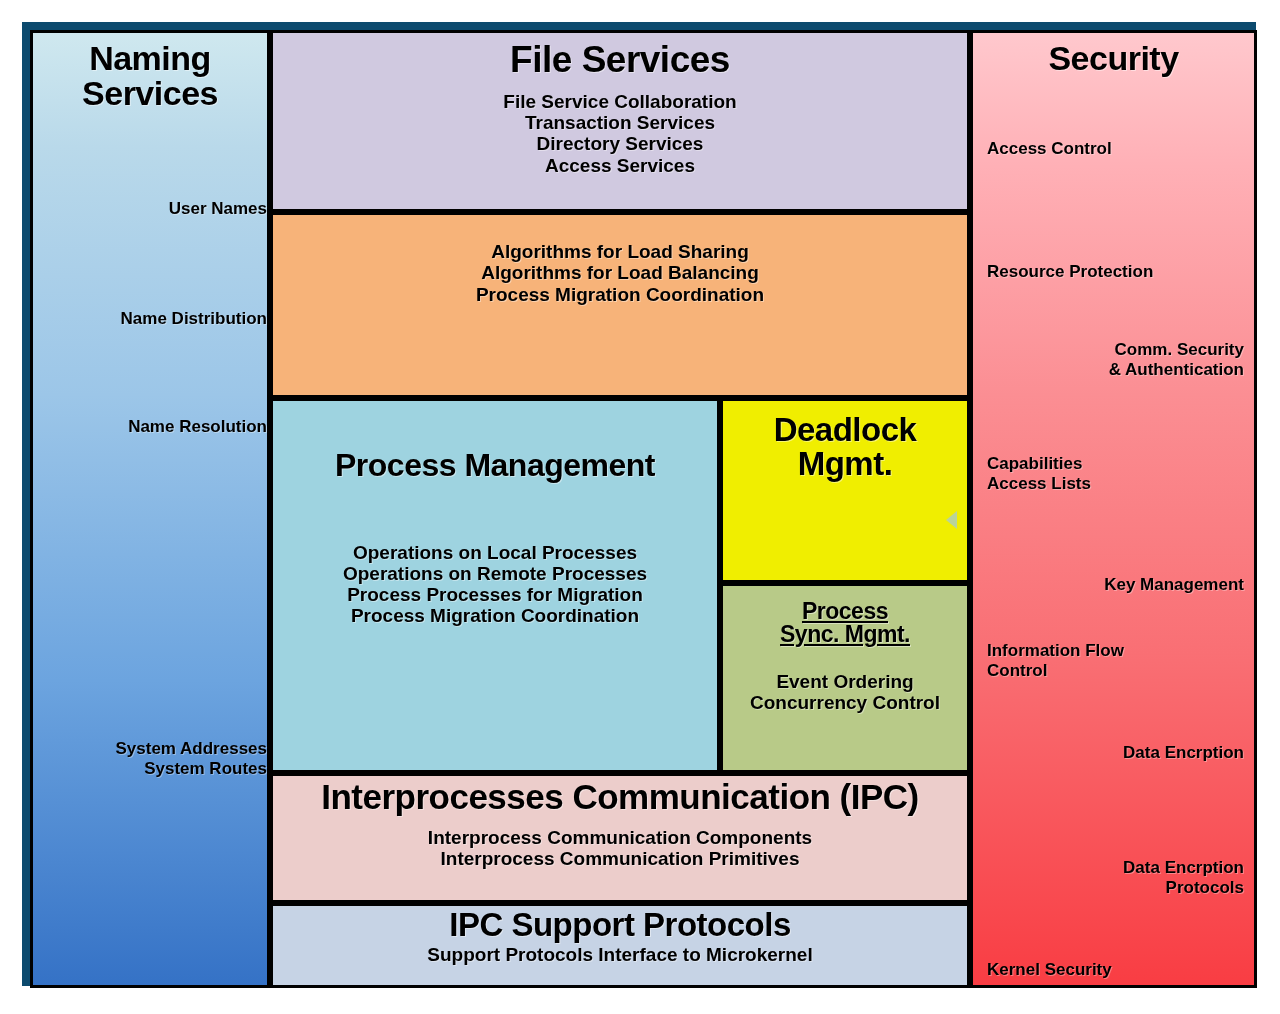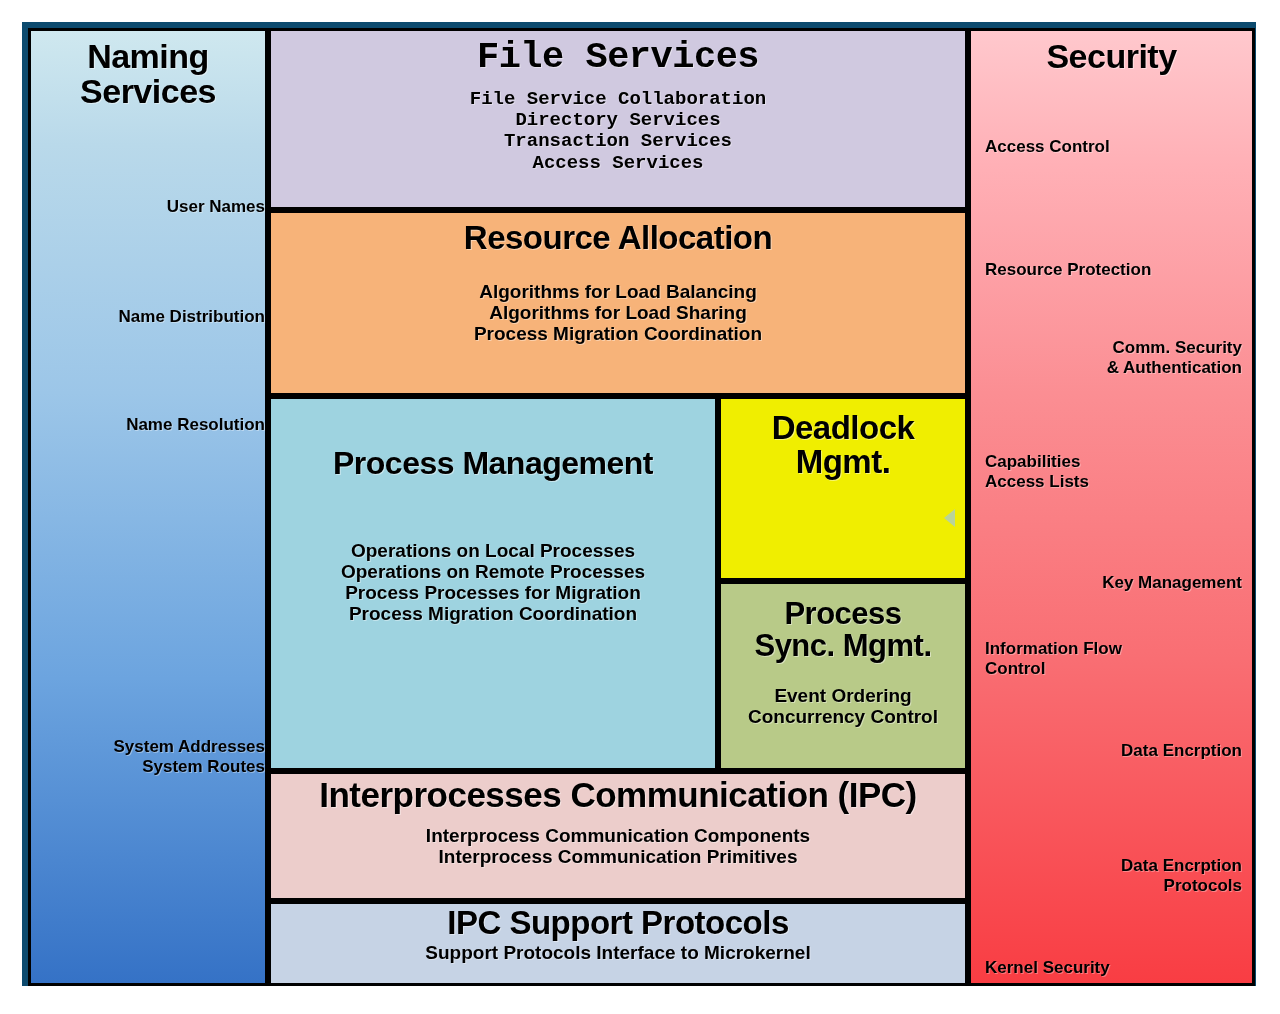--- a/index.html
+++ b/index.html
@@ -15,21 +15,21 @@
     overflow: hidden;
   }
 
   #diagram {
     position: absolute;
     left: 22px;
     top: 22px;
     width: 1234px;
     height: 964px;
     box-sizing: border-box;
-    border: 6px solid #0c4a6e;
+    border: 8px solid #0c4a6e;
     background: #ffffff;
   }
 
   .panel {
     position: absolute;
     box-sizing: border-box;
     border: 3px solid #000000;
     overflow: hidden;
   }
 
@@ -69,21 +69,20 @@
   }
   #nm0 { top: 166px; }
   #nm1 { top: 276px; }
   #nm2 { top: 384px; }
   #nm3 { top: 706px; }
 
   
   #fileservices {
     left: 240px; top: 0px; width: 700px; height: 182px;
     background: #d0c9e0;
-    font-family: Liberation Mono, monospace;
   }
   #fileservices .title { font-size: 37px; margin-top: 8px; }
   #fileservices .subs { font-size: 19px; margin-top: 12px; }
 
   #resalloc {
     left: 240px; top: 182px; width: 700px; height: 186px;
     background: #f7b379;
   }
   #resalloc .title { font-size: 33px; margin-top: 8px; }
   #resalloc .subs { font-size: 19px; margin-top: 26px; }
@@ -109,21 +108,21 @@
     width: 0; height: 0;
     border-top: 9px solid transparent;
     border-bottom: 9px solid transparent;
     border-right: 11px solid #b9d39a;
   }
 
   #procsync {
     left: 690px; top: 553px; width: 250px; height: 190px;
     background: #b8ca88;
   }
-  #procsync .title { font-size: 31px; margin-top: 14px; }
+  #procsync .title { font-size: 23px; margin-top: 14px; text-decoration: underline; }
   #procsync .subs { font-size: 19px; margin-top: 24px; }
 
   #ipc {
     left: 240px; top: 743px; width: 700px; height: 130px;
     background: #eccdcb;
   }
   #ipc .title { font-size: 35px; margin-top: 3px; }
   #ipc .subs { font-size: 19px; margin-top: 12px; }
 
   #ipcsupport {
@@ -174,31 +173,30 @@
     <div class="naming-item" id="nm1">Name Distribution</div>
     <div class="naming-item" id="nm2">Name Resolution</div>
     <div class="naming-item" id="nm3" style="white-space: pre-line;">System Addresses
 System Routes</div>
   </div>
 
   <div class="panel" id="fileservices">
     <div class="title">File Services</div>
     <div class="subs">
       <span class="sub-line">File Service Collaboration</span>
+      <span class="sub-line">Transaction Services</span>
       <span class="sub-line">Directory Services</span>
-      <span class="sub-line">Transaction Services</span>
       <span class="sub-line">Access Services</span>
     </div>
   </div>
 
   <div class="panel" id="resalloc">
-    <div class="title">Resource Allocation</div>
-    <div class="subs">
+    <div class="subs">
+      <span class="sub-line">Algorithms for Load Sharing</span>
       <span class="sub-line">Algorithms for Load Balancing</span>
-      <span class="sub-line">Algorithms for Load Sharing</span>
       <span class="sub-line">Process Migration Coordination</span>
     </div>
   </div>
 
   <div class="panel" id="procmgmt">
     <div class="title">Process Management</div>
     <div class="subs">
       <span class="sub-line">Operations on Local Processes</span>
       <span class="sub-line">Operations on Remote Processes</span>
       <span class="sub-line">Process Processes for Migration</span>

